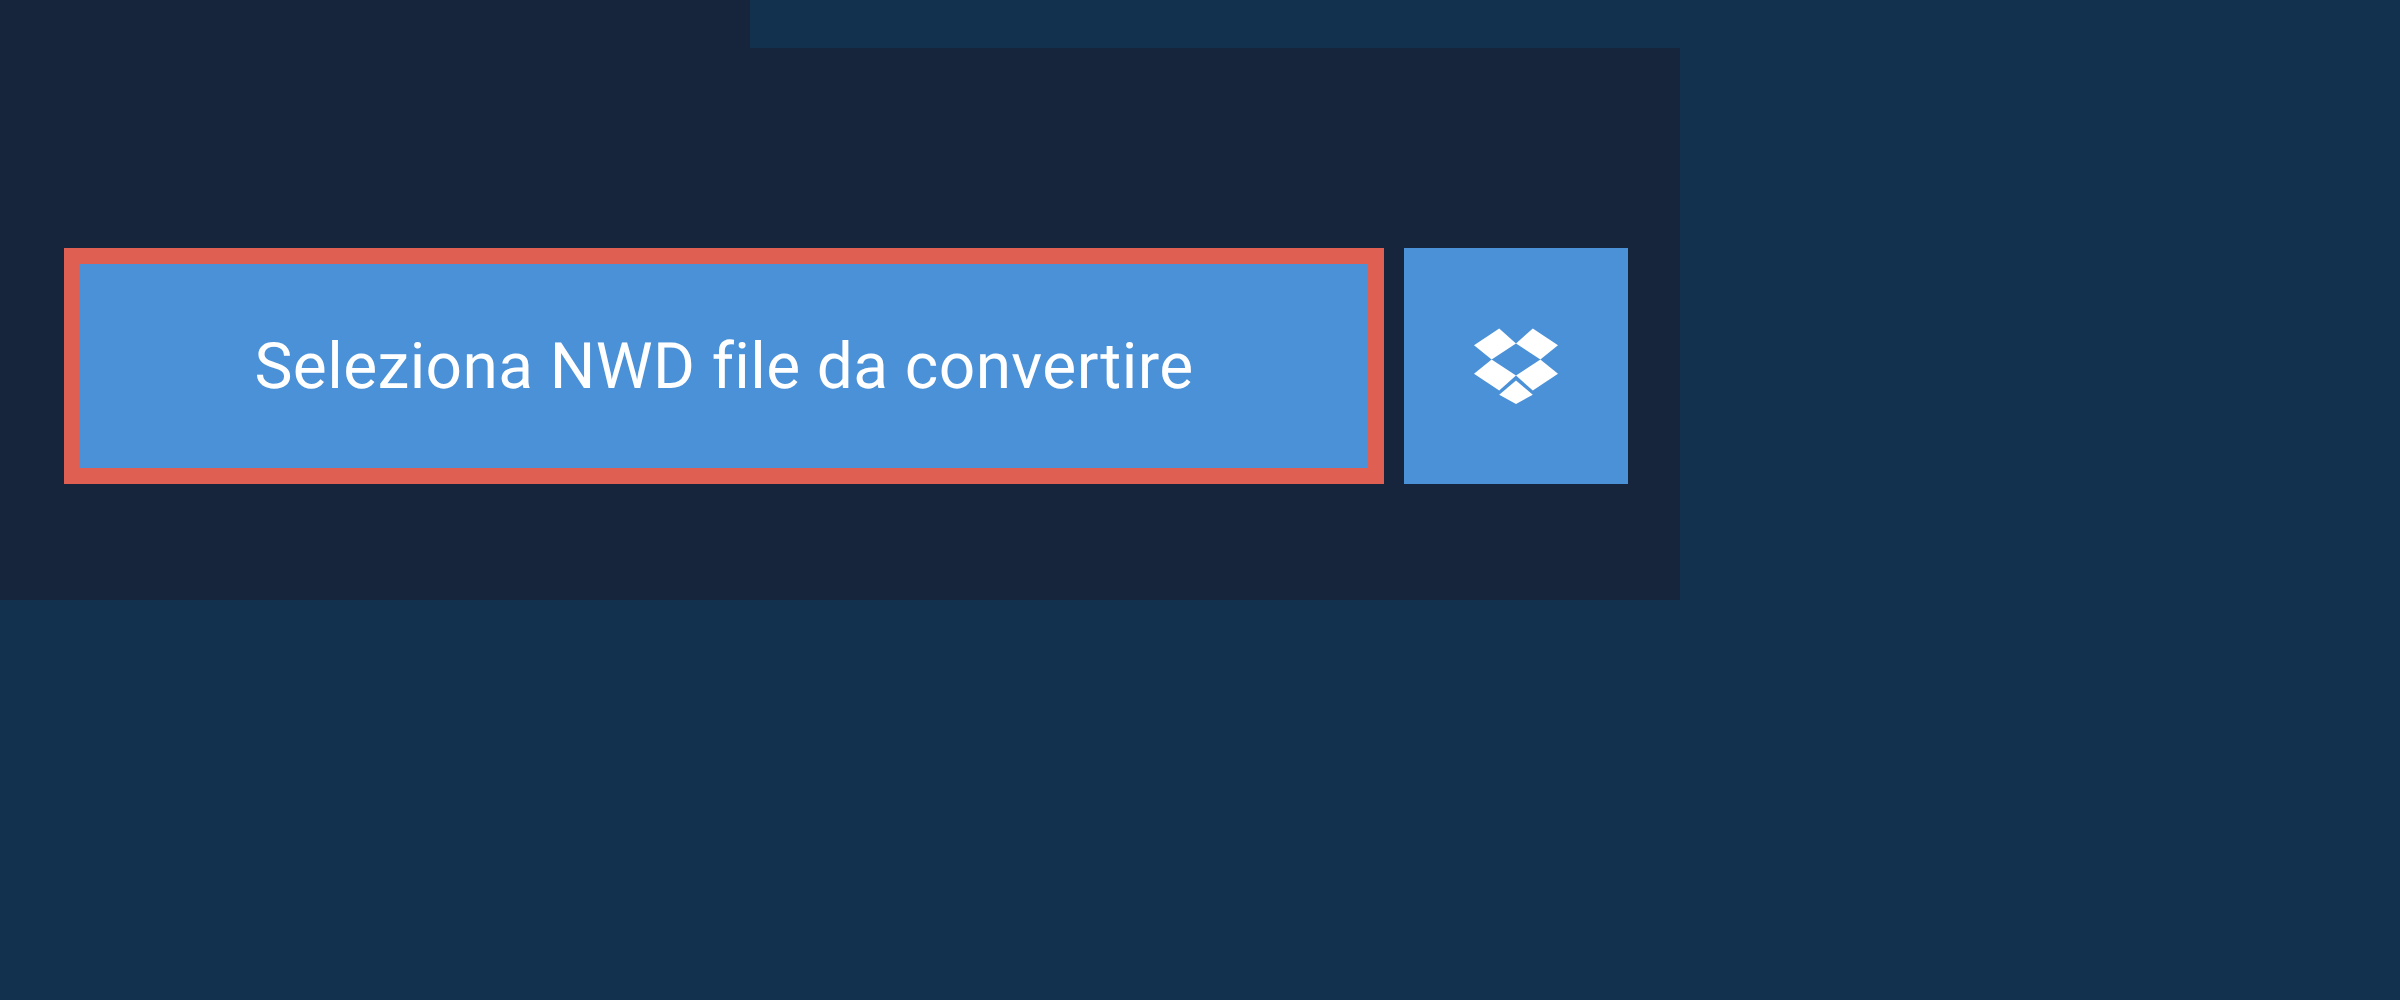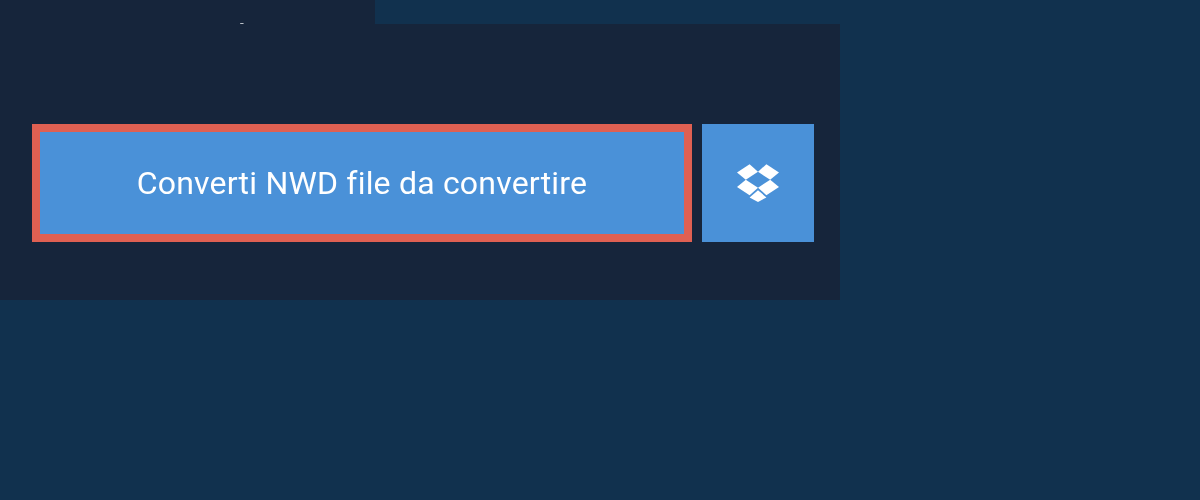--- a/index.html
+++ b/index.html
@@ -80,21 +80,21 @@
 </head>
 <body>
 
 <div class="tab">
   <span class="tab-label">Converti nwd in zip</span>
 </div>
 
 <div class="panel">
   <div class="button-row">
     <div class="select-button">
-      <span class="select-button-label">Converti NWD file da convertire</span>
+      <span class="select-button-label">Seleziona NWD file da convertire</span>
     </div>
     <div class="dropbox-button">
       <span>
         <svg viewBox="0 0 50 50">
           <path d="M 15 5 L 0 15 L 10.5 23.5 L 25 14 L 15 5 Z"></path>
           <path d="M 35 5 L 25 14 L 39.5 23.5 L 50 15 L 35 5 Z"></path>
           <path d="M 0 32 L 15 42 L 25 33 L 10.5 23.5 L 0 32 Z"></path>
           <path d="M 25 33 L 35 42 L 50 32 L 39.5 23.5 L 25 33 Z"></path>
           <path d="M 15 44.5 L 25 36 L 35 44.5 L 25 50 L 15 44.5 Z"></path>
         </svg>

